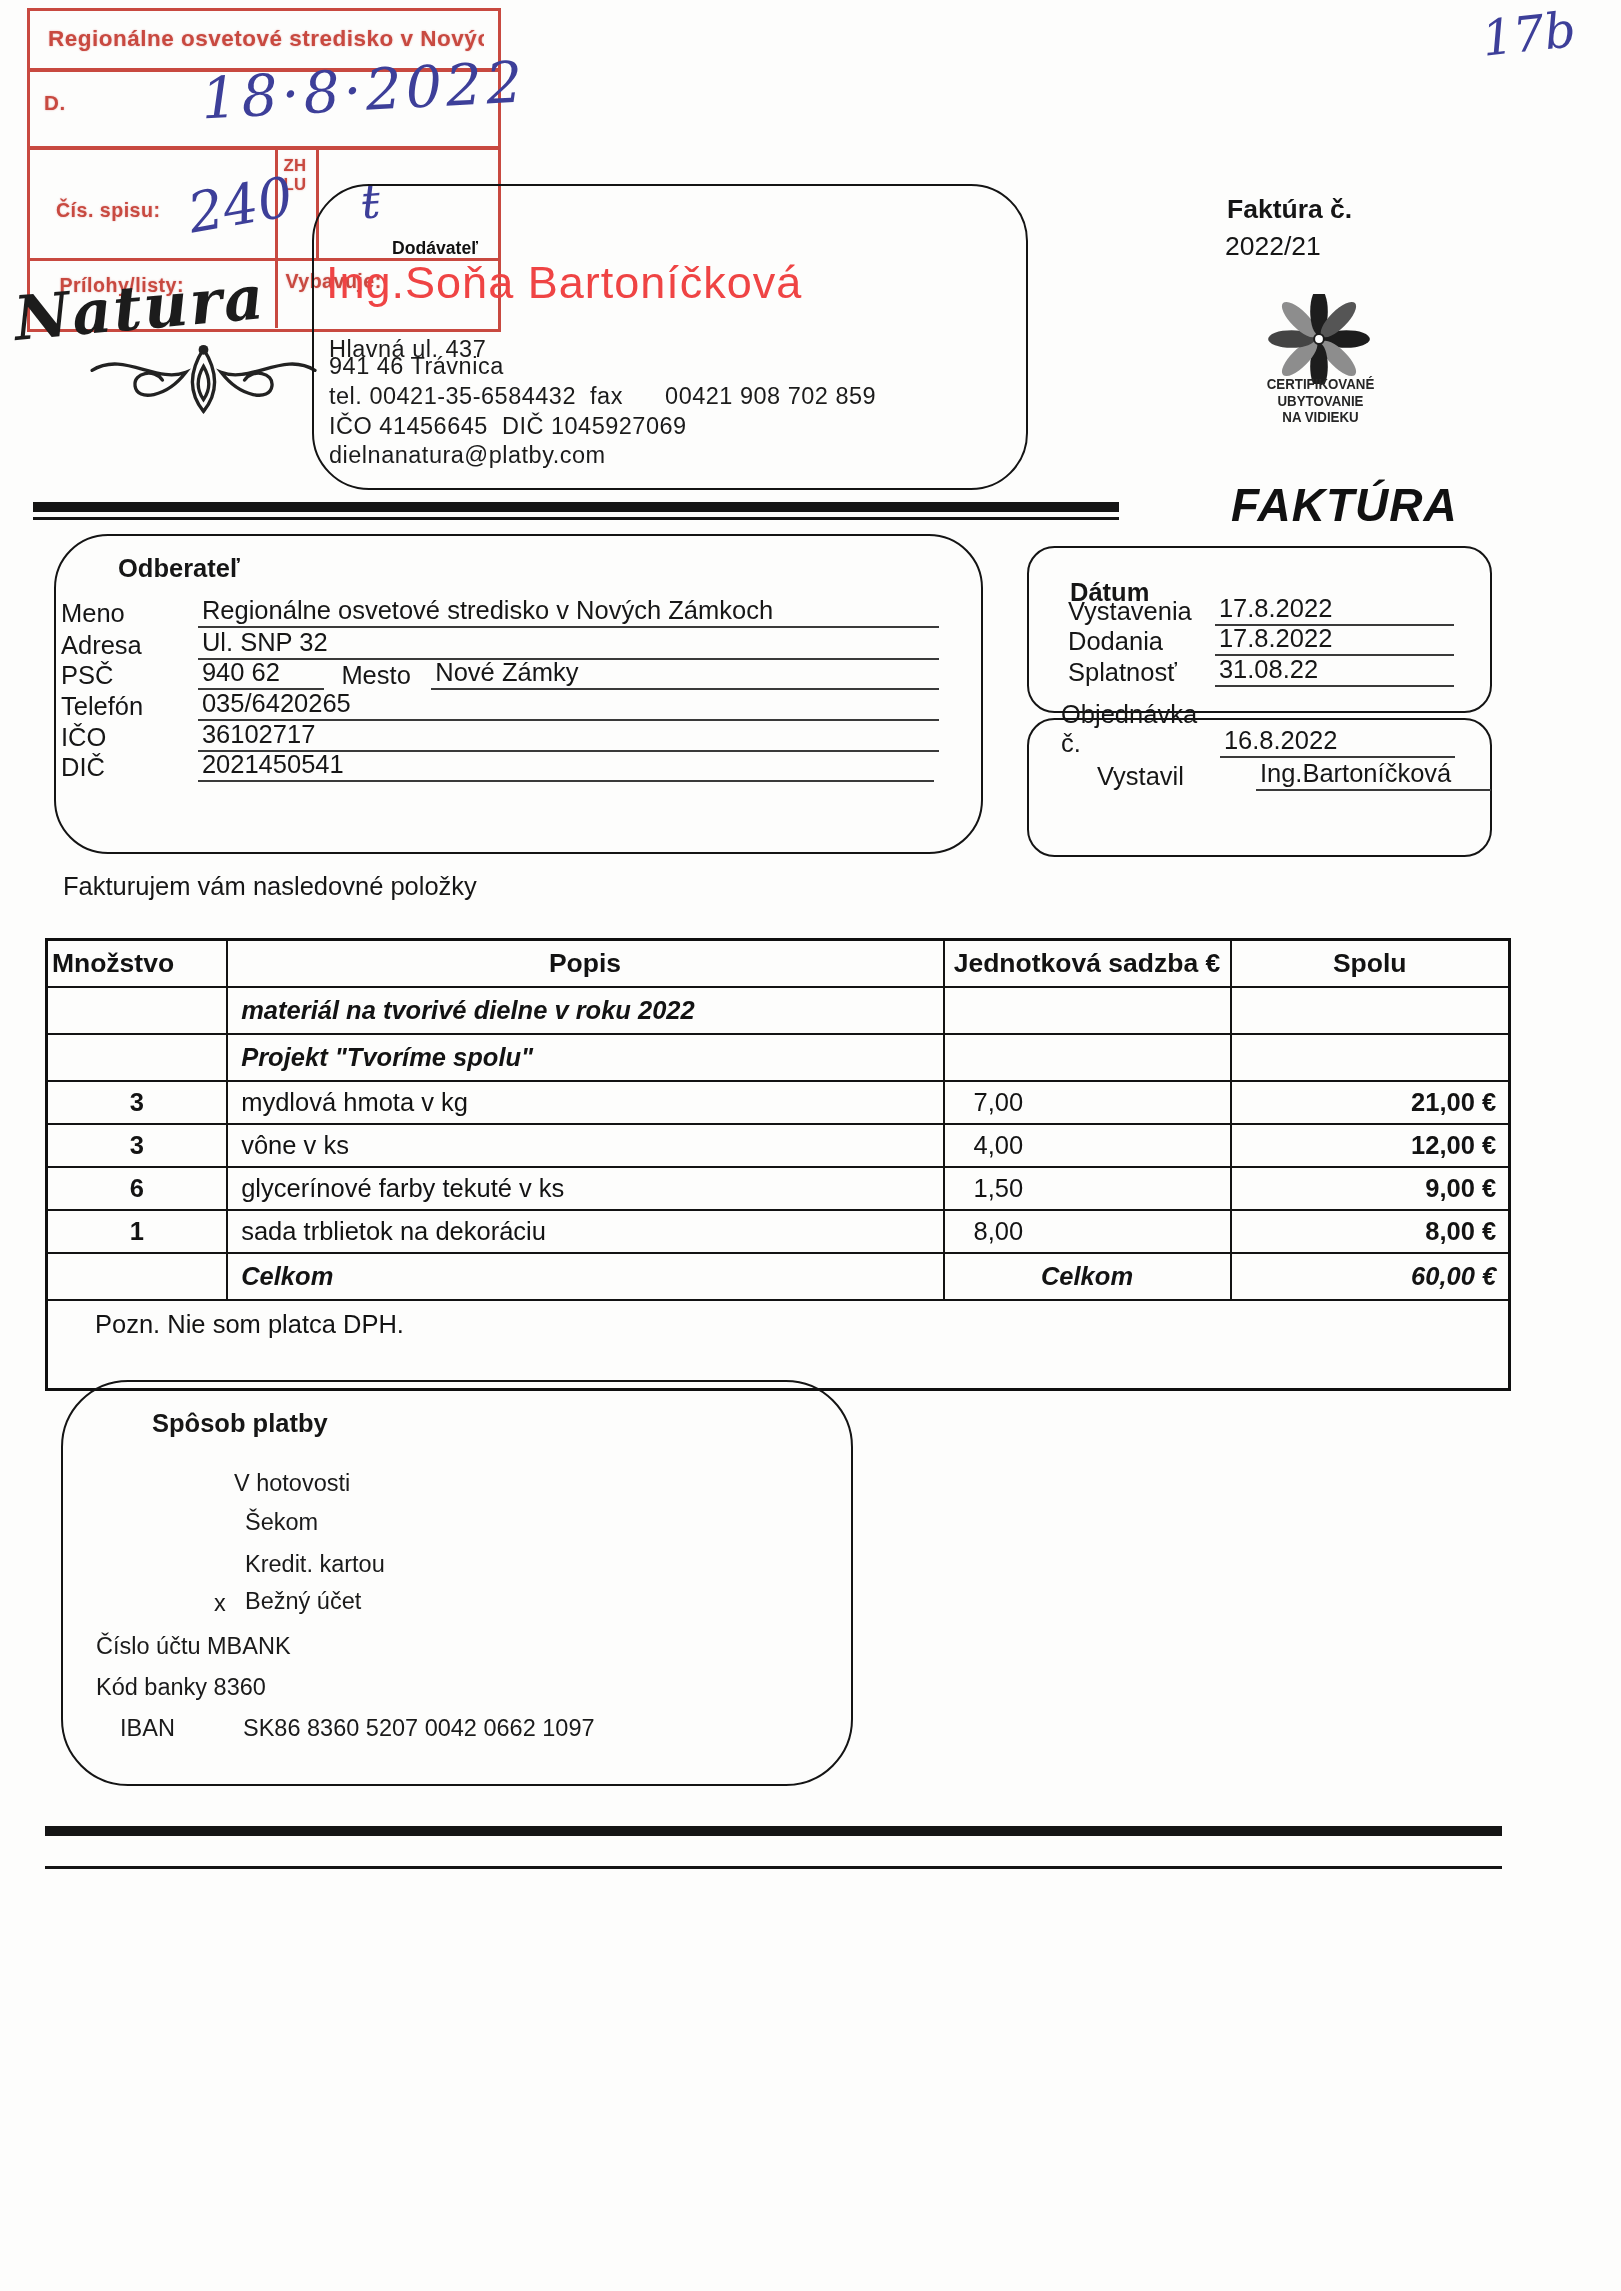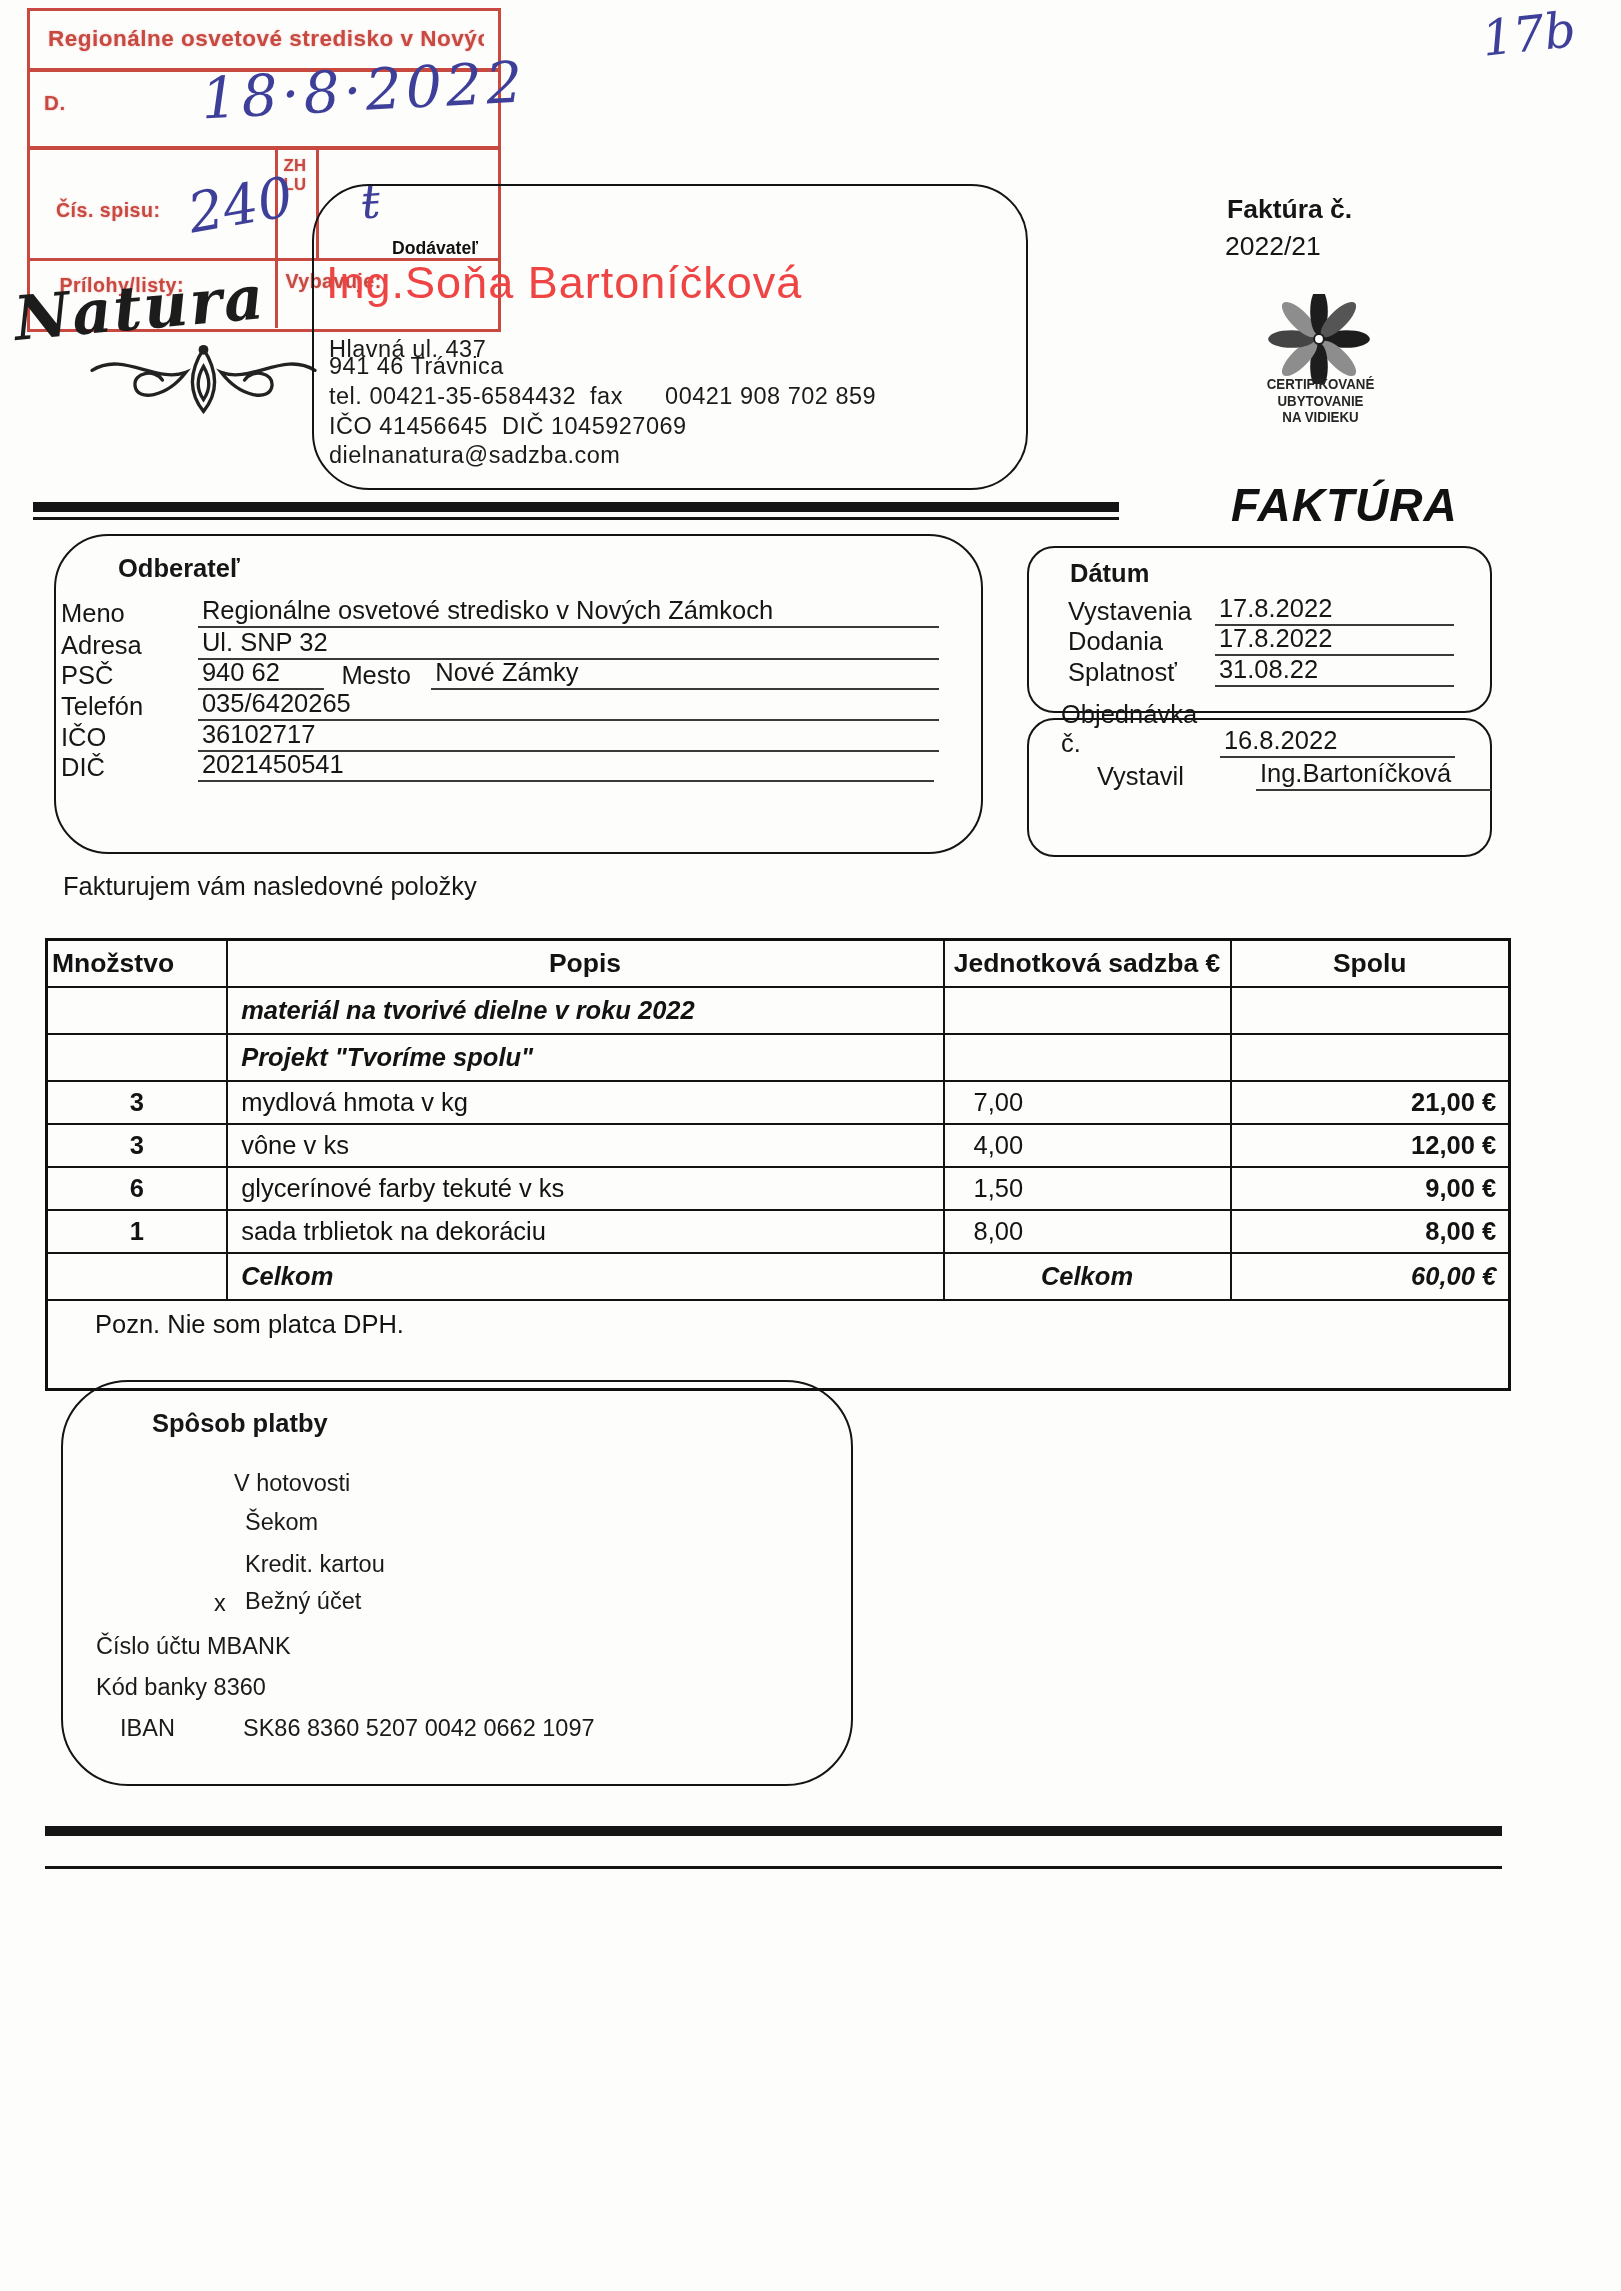--- a/index.html
+++ b/index.html
@@ -88,21 +88,21 @@
     <circle cx="120" cy="9" r="5" fill="#222"></circle>
   </svg>
 
   <div class="rbox" style="left:312px; top:184px; width:712px; height:302px; border-radius:57px;"></div>
   <div class="abs" style="left:392px; top:238px; font-size:17.6px; font-weight:bold; color:#111;">Dodávateľ</div>
   <div class="abs" style="left:326px; top:257px; font-size:45px; color:#ef4444; letter-spacing:1px; white-space:nowrap;">Ing.Soňa Bartoníčková</div>
   <div class="supplier-line" style="left:329px; top:336px;">Hlavná ul. 437</div>
   <div class="supplier-line" style="left:329px; top:353px;">941 46  Trávnica</div>
   <div class="supplier-line pre" style="left:329px; top:383px;">tel. 00421-35-6584432  fax      00421 908 702 859</div>
   <div class="supplier-line pre" style="left:329px; top:413px;">IČO 41456645  DIČ 1045927069</div>
-  <div class="supplier-line" style="left:329px; top:442px;">dielnanatura@sadzba.com</div>
+  <div class="supplier-line" style="left:329px; top:442px;">dielnanatura@platby.com</div>
 
   <div class="abs" style="left:1227px; top:194px; font-size:26.5px; font-weight:bold;">Faktúra č.</div>
   <div class="abs" style="left:1225px; top:231px; font-size:26.5px;">2022/21</div>
 
   <svg class="abs" style="left:1262px; top:294px;" width="114" height="90" viewBox="0 0 116 92">
     <g>
       <g transform="rotate(0 58 46)">
           <ellipse cx="86" cy="46" rx="24" ry="9" fill="#1d1d1d"></ellipse>
         </g>
       <g transform="rotate(45 58 46)">
@@ -164,21 +164,21 @@
   <div class="frow" style="left:61px; top:722px; height:30px;">
     <span class="flabel" style="width:137px;">IČO</span>
     <span class="fval" style="width:733px;">36102717</span>
   </div>
   <div class="frow" style="left:61px; top:752px; height:30px;">
     <span class="flabel" style="width:137px;">DIČ</span>
     <span class="fval" style="width:728px;">2021450541</span>
   </div>
 
   <div class="rbox" style="left:1027px; top:546px; width:461px; height:163px; border-radius:27.4px;"></div>
-  <div class="abs" style="left:1070px; top:559px; font-size:25.5px; font-weight:bold;">Dátum</div>
+  <div class="abs" style="left:1070px; top:578px; font-size:25.5px; font-weight:bold;">Dátum</div>
   <div class="frow" style="left:1068px; top:596px; height:30px;">
     <span class="flabel" style="width:147px;">Vystavenia</span>
     <span class="fval" style="width:231px;">17.8.2022</span>
   </div>
   <div class="frow" style="left:1068px; top:626px; height:30px;">
     <span class="flabel" style="width:147px;">Dodania</span>
     <span class="fval" style="width:231px;">17.8.2022</span>
   </div>
   <div class="frow" style="left:1068px; top:657px; height:30px;">
     <span class="flabel" style="width:147px;">Splatnosť</span>

